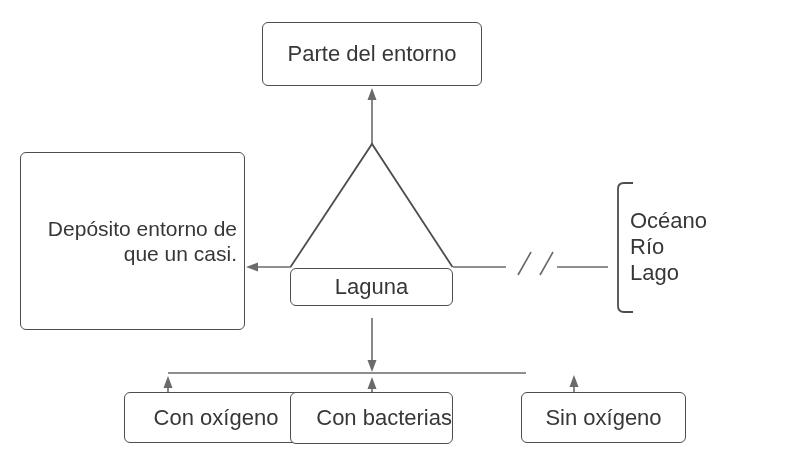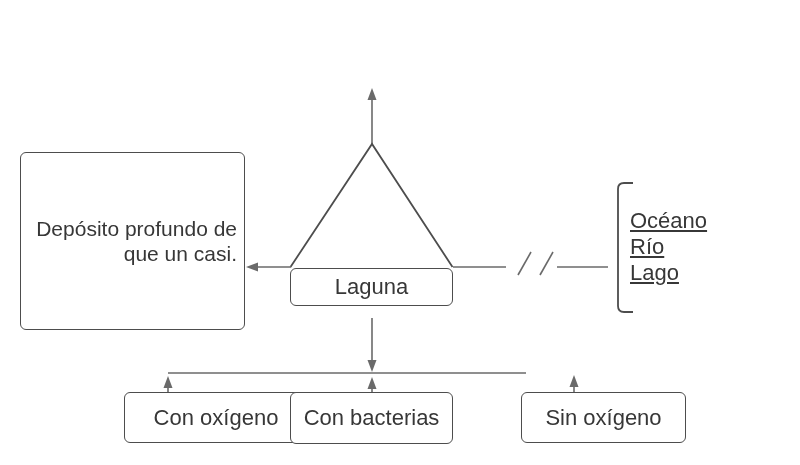--- a/index.html
+++ b/index.html
@@ -36,25 +36,25 @@
     text-align:right;
     font-size:21px;
     line-height:25px;
     padding:0 7px;
   }
   .node-def .def-lines{width:100%;}
   #top-box   {left:262px;top:22px; width:220px;height:64px;}
   #def-box   {left:20px; top:152px;width:225px;height:178px;}
   #laguna-box{left:290px;top:268px;width:163px;height:38px;}
   #box-oxi   {left:88px; top:392px;width:184px;height:51px;margin-left:36px;}
-  #box-bact  {left:290px;top:392px;width:163px;height:52px;}
+  #box-bact  {left:290px;top:392px;width:163px;height:52px;justify-content:flex-end;}
   #box-sin   {left:521px;top:392px;width:165px;height:51px;}
   #similar-list{
     position:absolute;left:630px;top:208px;
-    font-size:22px;line-height:26px;text-align:left;text-decoration:underline;
+    font-size:22px;line-height:26px;text-align:left;
   }
 </style>
 </head>
 <body>
 
 <div id="canvas">
 
   <svg id="connectors" width="800" height="465" viewBox="0 0 800 465">
 
     <line class="ln" x1="372" y1="100" x2="372" y2="144"></line>
@@ -76,24 +76,27 @@
     <line class="ln" x1="168" y1="373" x2="526" y2="373"></line>
 
     <line class="ln" x1="168" y1="387" x2="168" y2="393"></line>
     <polygon class="ah" points="168,376 163.5,388 172.5,388"></polygon>
     <line class="ln" x1="372" y1="388" x2="372" y2="393"></line>
     <polygon class="ah" points="372,377 367.5,389 376.5,389"></polygon>
     <line class="ln" x1="574" y1="386" x2="574" y2="393"></line>
     <polygon class="ah" points="574,375 569.5,387 578.5,387"></polygon>
   </svg>
 
+  <div class="node" id="top-box">
+    <span>Parte del entorno</span>
+  </div>
 
   <div class="node node-def" id="def-box">
     <div class="def-lines">
-      <div>Depósito profundo de</div>
+      <div>Depósito entorno de</div>
       <div>que un casi.</div>
     </div>
   </div>
 
   <div class="node" id="laguna-box">
     <span>Laguna</span>
   </div>
 
   <div id="similar-list">
     <div>Océano</div>

